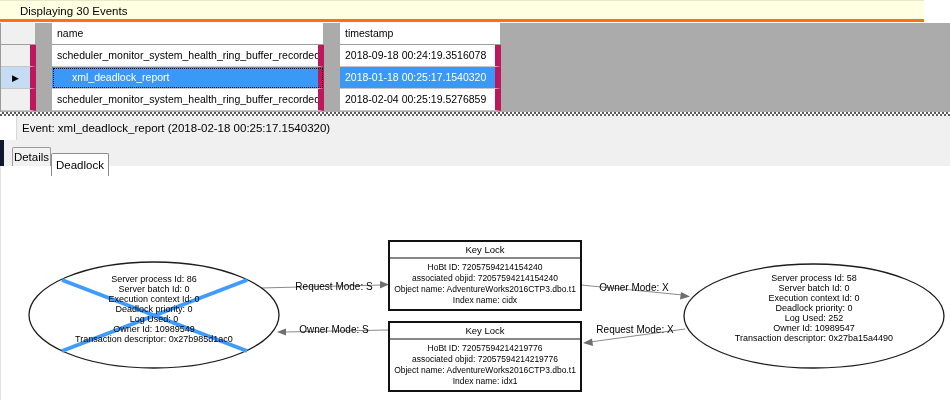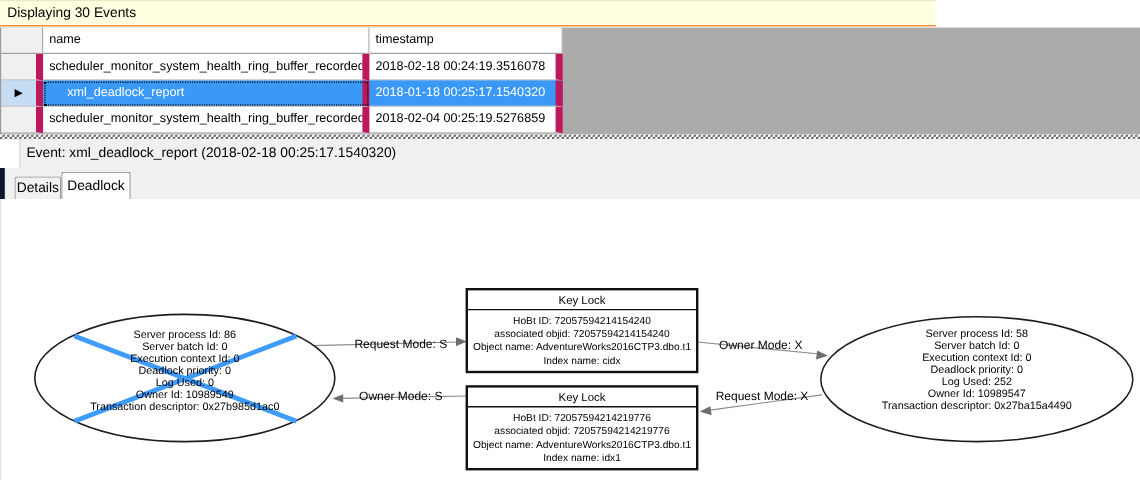--- a/index.html
+++ b/index.html
@@ -1,29 +1,29 @@
 <!DOCTYPE html>
 <html style="--sel: #3A99F6; --cross: #3E9CFF; --info-bg: #FFFFE1; --grid-empty: #ABABAB;"><head>
 <meta charset="utf-8">
 <style>
   html,body{margin:0;padding:0;}
   body{font-family:"Liberation Sans",sans-serif;background:#e8e8e8;}
   #app{position:relative;width:950px;height:400px;background:#fff;overflow:hidden;
        font-family:"Liberation Sans",sans-serif;color:#000;}
 
   
-  .info-bar{position:absolute;left:0;top:0;width:780px;height:22px;
+  .info-bar{position:absolute;left:0;top:0;width:924px;height:22px;
     background:var(--info-bg,#FFFFE1);border-top:1px solid #E9E9C8;
-    border-bottom:1px solid #f97316;box-sizing:border-box;
-    font-size:11.5px;line-height:20px;padding-left:6px;}
+    border-bottom:3px solid #f97316;box-sizing:border-box;
+    font-size:11.5px;line-height:20px;padding-left:20px;}
 
   
   .grid{position:absolute;left:0;top:23px;width:950px;height:89px;
     background:var(--grid-empty,#ABABAB);border-left:1px solid #9B9B9B;box-sizing:border-box;}
-  .grid-row{display:flex;height:22px;}
+  .grid-row{display:flex;height:22px;gap:16px;}
   .cell{box-sizing:border-box;border-right:6px solid #be185d;border-bottom:1px solid #C6C6C6;
     font-size:10.5px;line-height:20px;padding-left:5px;white-space:nowrap;overflow:hidden;
     background:#fff;}
   .grid-row.hdr .cell{border-right:1px solid #ABABAB;border-bottom:1px solid #9F9F9F;}
   .gutter{width:35px;padding-left:0;background:#F0F0F0;text-align:center;flex:none;}
   .c-name{width:272px;flex:none;}
   .c-ts{width:161px;flex:none;}
   .grid-row.selected .c-name,.grid-row.selected .c-ts{
     background:var(--sel,#3A99F6);color:#fff;}
   .grid-row.selected .c-name{outline:1px dotted #000;outline-offset:-2px;padding-left:20px;}
@@ -42,21 +42,21 @@
     font-size:11.5px;line-height:24px;padding-left:5px;box-sizing:border-box;
     border-left:1px solid #D9D9D9;}
 
   
   .tabstrip{position:absolute;left:0;top:140px;width:950px;height:26px;background:#F0F0F0;
     border-left:4px solid #0f172a;box-sizing:border-box;}
   .tab{position:absolute;box-sizing:border-box;border:1px solid #9B9B9B;border-bottom:none;
     border-radius:2px 2px 0 0;background:#F1F1F1;font-size:11.5px;text-align:center;
     cursor:default;}
   .tab-inactive{left:8px;top:7px;width:39px;height:19px;line-height:18px;}
-  .tab-active{left:47px;top:3px;width:58px;height:23px;line-height:22px;background:#fff;
+  .tab-active{left:47px;top:13px;width:58px;height:23px;line-height:22px;background:#fff;
     border-color:#8C8C8C;z-index:2;}
 
   
   .content{position:absolute;left:0;top:166px;width:950px;height:234px;background:#fff;
     border-left:1px solid #E3E3E3;box-sizing:border-box;}
   svg{display:block;}
   .node-shape{fill:#fff;stroke:#1c1c1c;stroke-width:1.3;}
   .lock-rect{fill:#fff;stroke:#111;stroke-width:2;}
   .lock-sep{stroke:#111;stroke-width:1.2;}
   .cross{stroke:var(--cross,#3E9CFF);stroke-width:4;stroke-linecap:butt;}
@@ -79,21 +79,21 @@
 
   <div class="grid">
     <div class="grid-row hdr">
       <div class="cell gutter"></div>
       <div class="cell c-name">name</div>
       <div class="cell c-ts">timestamp</div>
     </div>
     <div class="grid-row">
       <div class="cell gutter"></div>
       <div class="cell c-name">scheduler_monitor_system_health_ring_buffer_recorded</div>
-      <div class="cell c-ts">2018-02-18 00:24:19.3516078</div>
+      <div class="cell c-ts">2018-09-18 00:24:19.3516078</div>
     </div>
     <div class="grid-row selected">
       <div class="cell gutter">
         <span class="row-marker">▶</span>
       </div>
       <div class="cell c-name">xml_deadlock_report</div>
       <div class="cell c-ts">2018-01-18 00:25:17.1540320</div>
     </div>
     <div class="grid-row">
       <div class="cell gutter"></div>

